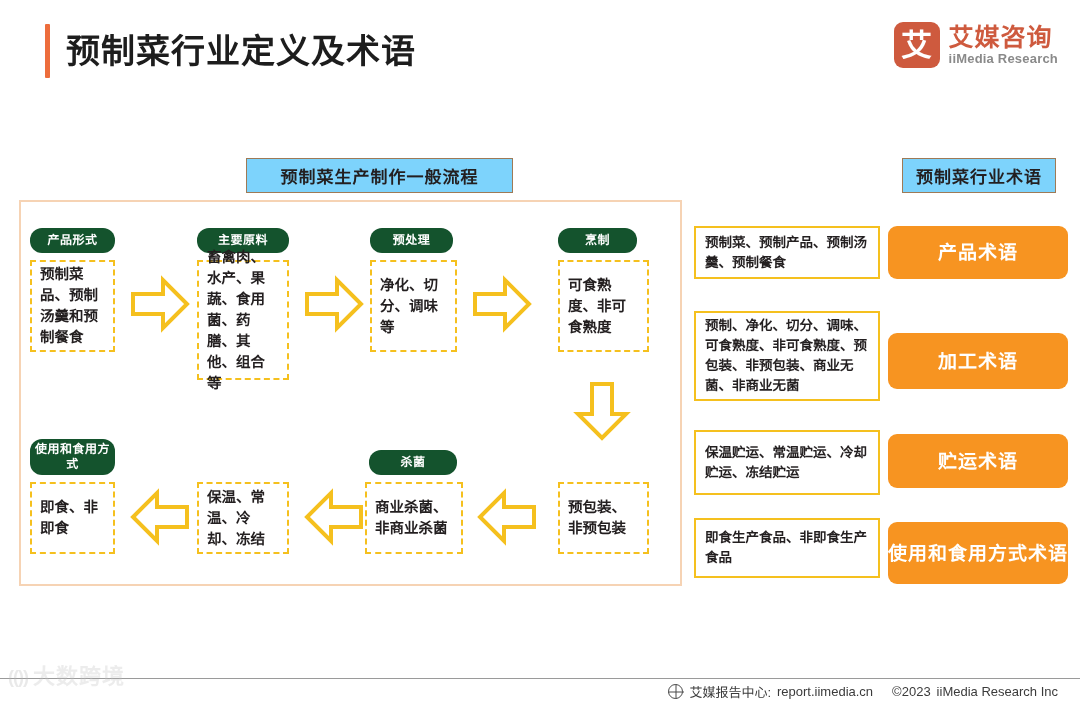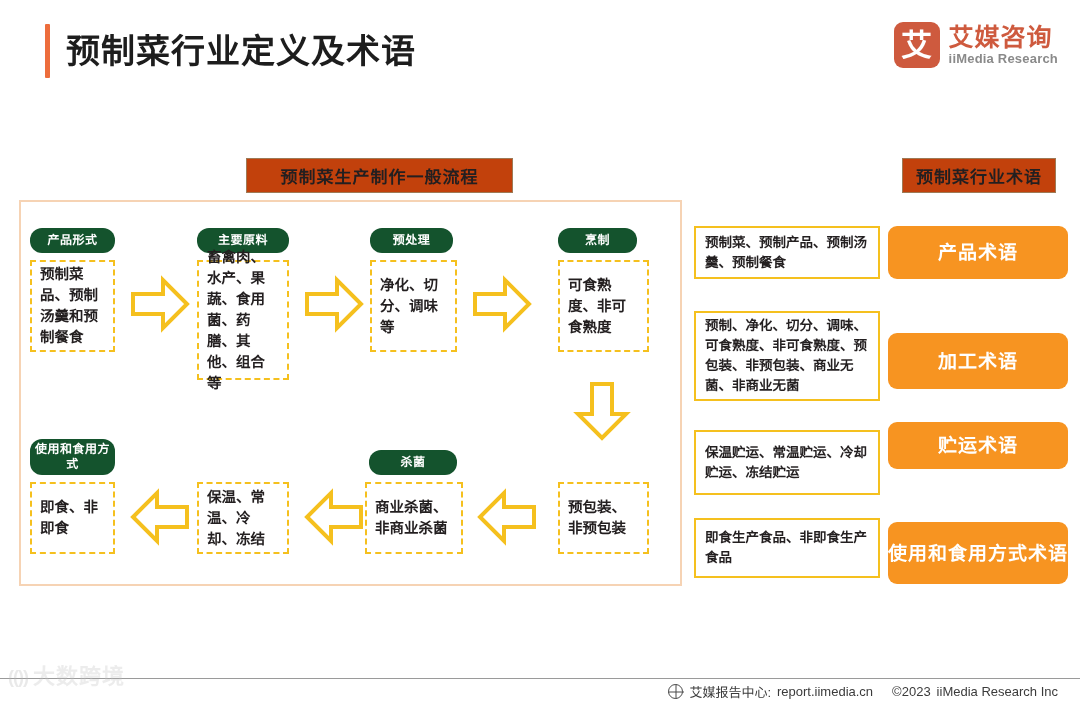--- a/index.html
+++ b/index.html
@@ -35,21 +35,21 @@
     display:flex;align-items:center;justify-content:center;
     font-size:31px;font-weight:700;line-height:1;
   }
   .logo-text{display:flex;flex-direction:column;justify-content:center;}
   .logo-cn{font-size:25px;font-weight:700;color:#CE5A3E;line-height:27px;letter-spacing:1px;}
   .logo-en{font-size:13px;font-weight:700;color:#8a8a8a;line-height:15px;letter-spacing:.2px;}
 
   
   .section-head{
     position:absolute;
-    background:#c2410c;
+    background:#7dd3fc;
     border:1px solid #9E7A56;
     color:#231f20;
     font-size:17px;font-weight:700;
     display:flex;align-items:center;justify-content:center;
     letter-spacing:1px;
   }
   #flow-head{left:246px;top:158px;width:265px;height:33px;}
   #term-head{left:902px;top:158px;width:152px;height:33px;}
 
   
@@ -234,21 +234,21 @@
     <div class="node-body" style="left:537px;top:280px;width:91px;height:72px;">预包装、非预包装</div>
   </div>
 
   <div class="term-desc" style="left:694px;top:226px;width:186px;height:53px;">预制菜、预制产品、预制汤羹、预制餐食</div>
   <div class="term-pill" style="left:888px;top:226px;width:180px;height:53px;">产品术语</div>
 
   <div class="term-desc" style="left:694px;top:311px;width:186px;height:90px;">预制、净化、切分、调味、可食熟度、非可食熟度、预包装、非预包装、商业无菌、非商业无菌</div>
   <div class="term-pill" style="left:888px;top:333px;width:180px;height:56px;">加工术语</div>
 
   <div class="term-desc" style="left:694px;top:430px;width:186px;height:65px;">保温贮运、常温贮运、冷却贮运、冻结贮运</div>
-  <div class="term-pill" style="left:888px;top:422px;width:180px;height:47px;">贮运术语</div>
+  <div class="term-pill" style="left:888px;top:434px;width:180px;height:54px;">贮运术语</div>
 
   <div class="term-desc" style="left:694px;top:518px;width:186px;height:60px;">即食生产食品、非即食生产食品</div>
   <div class="term-pill" style="left:888px;top:522px;width:180px;height:62px;">使用和食用方式术语</div>
 
   <div class="footer-rule"></div>
 
   <div class="watermark">
     <div class="wm-mark">(())</div>
     <div class="wm-text">大数跨境</div>
   </div>

